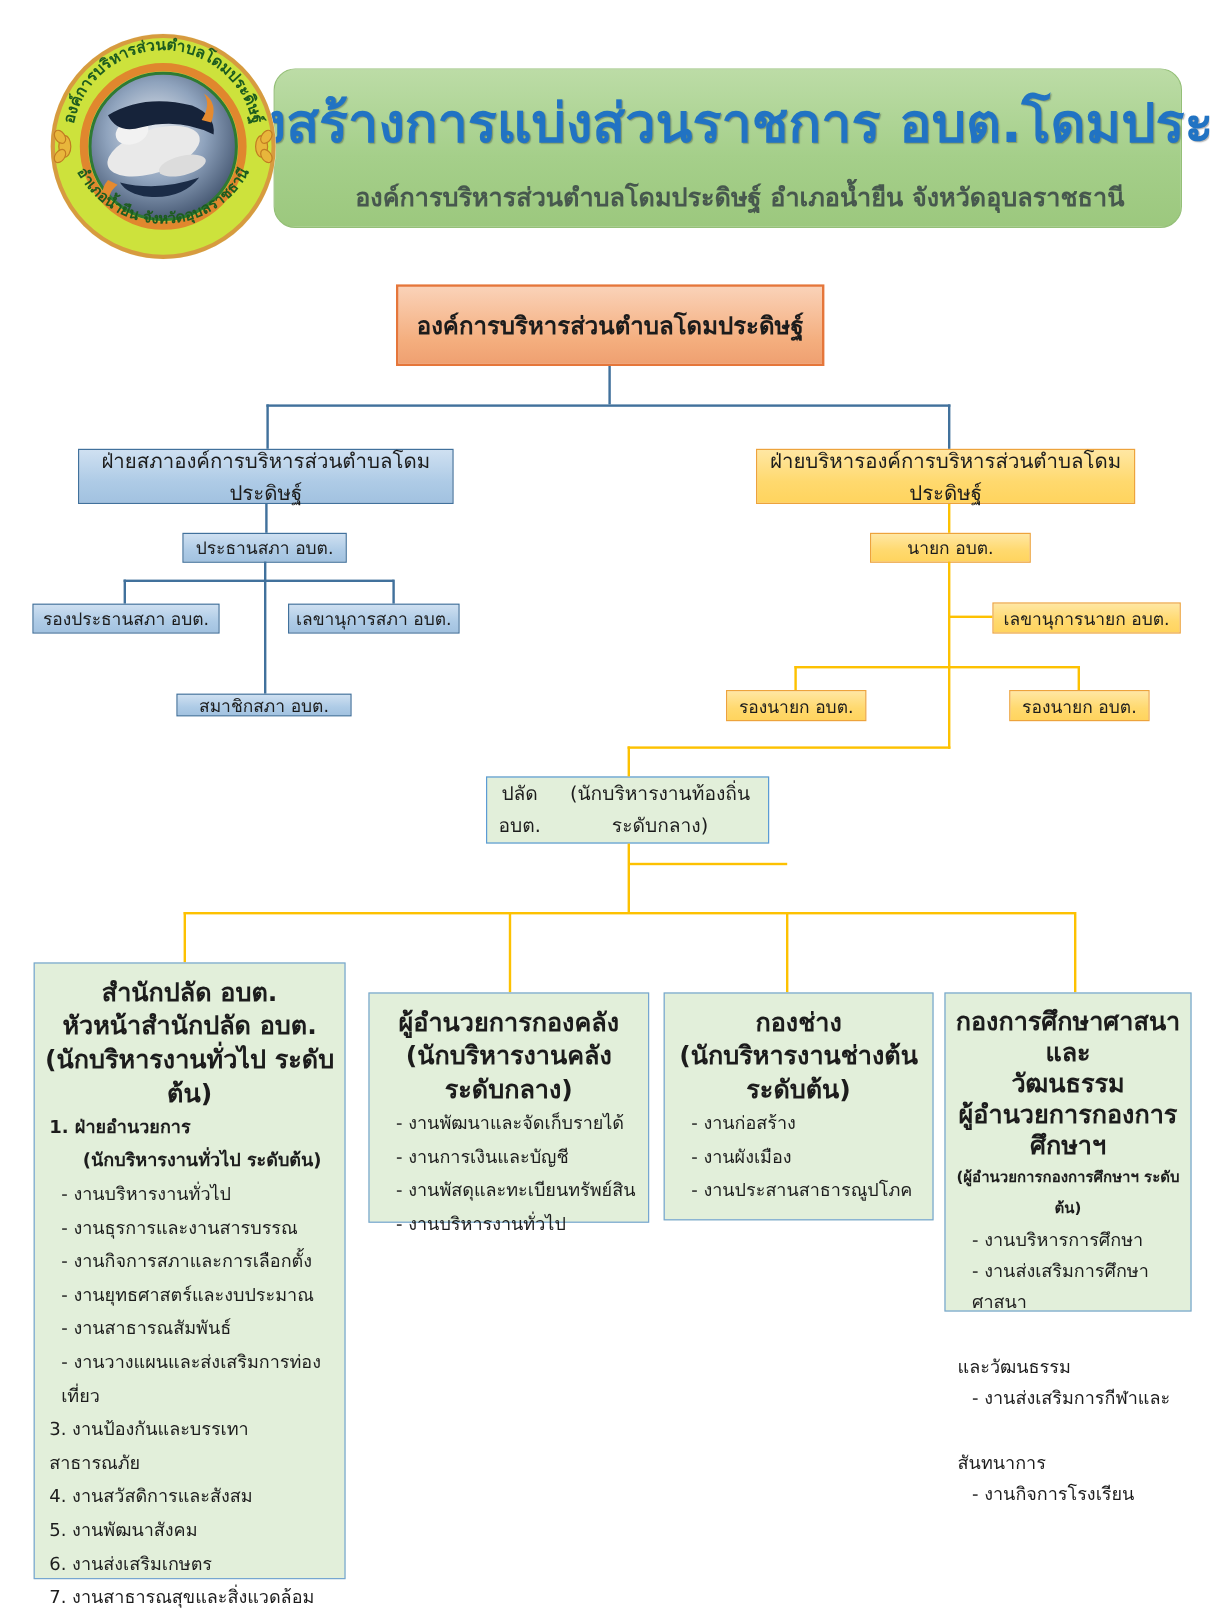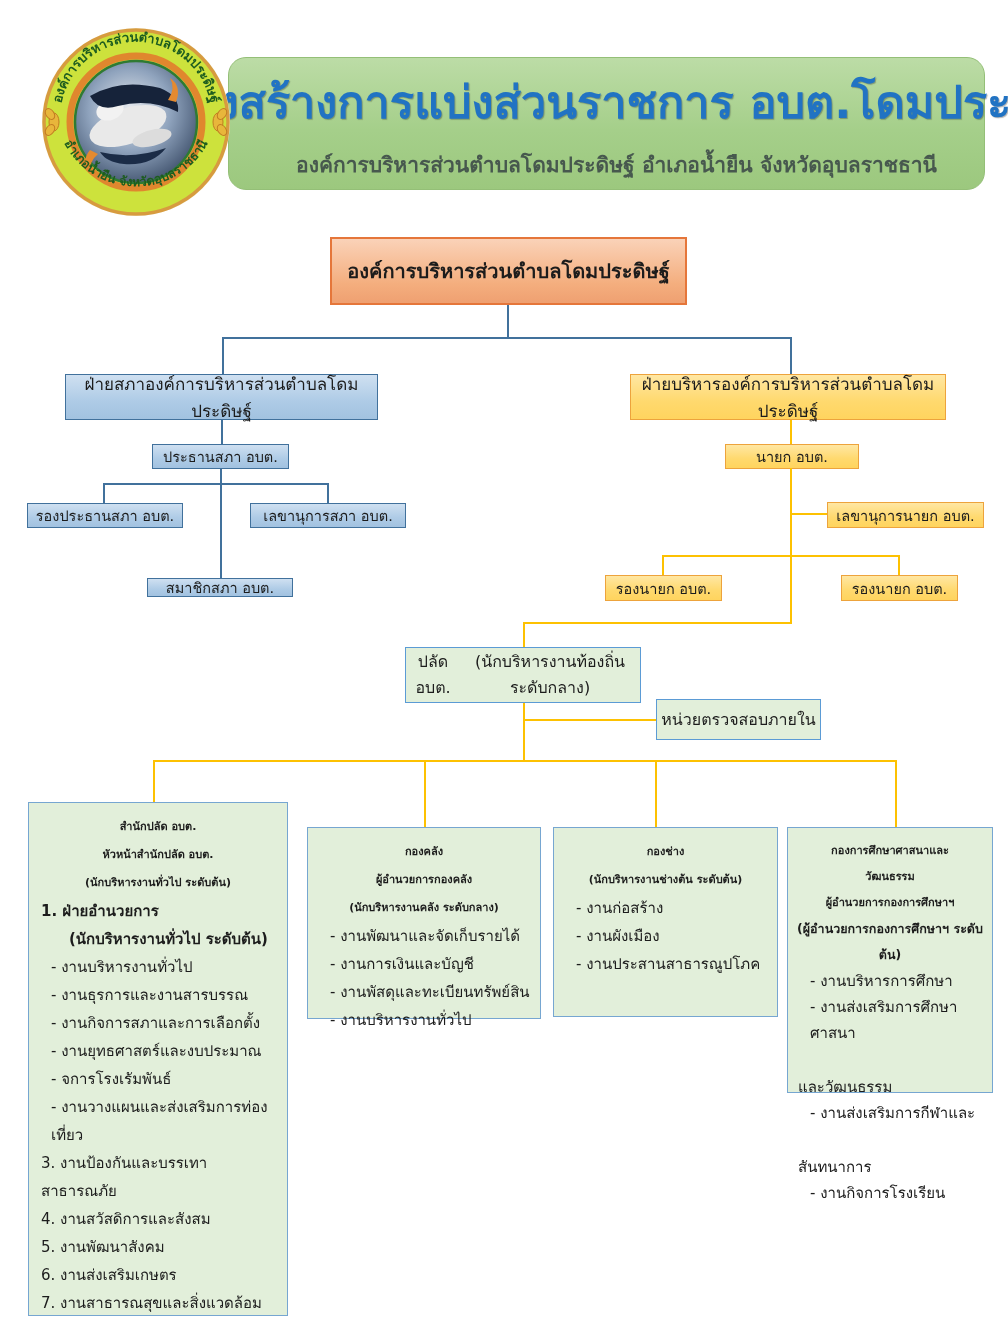--- a/index.html
+++ b/index.html
@@ -57,21 +57,21 @@
   .h { height: 2px; }
   .v { width: 2px; }
 
   
   .dept {
     position: absolute; background: #e2efda; border: 1.5px solid #76a6d1;
     padding: 10px 6px 4px 6px; color: #1c1c1c;
   }
   .dept-line { line-height: 28px; font-size: 15px; }
   .dept.compact .dept-line { line-height: 26px; }
-  .s-h  { text-align: center; font-weight: 700; font-size: 11px; }
+  .s-h  { text-align: center; font-weight: 700; font-size: 21px; }
   .s-hs { text-align: center; font-weight: 700; font-size: 12.5px; }
   .s-nb { font-weight: 700; padding-left: 6px; }
   .s-ib { font-weight: 700; padding-left: 34px; }
   .s-d  { padding-left: 16px; }
   .s-n  { padding-left: 6px; }
   .s-c  { padding-left: 4px; margin-top: 28px; }
 </style>
 </head>
 <body>
 
@@ -126,33 +126,32 @@
     </g>
   </svg>
 
   <div class="obox box-root" style="left:330px; top:237px; width:357px; height:68px;">องค์การบริหารส่วนตำบลโดมประดิษฐ์</div>
 
   <div class="obox box-blue fs17" style="left:65px; top:374px; width:313px; height:46px;">ฝ่ายสภาองค์การบริหารส่วนตำบลโดมประดิษฐ์</div>
   <div class="obox box-yellow fs17" style="left:630px; top:374px; width:316px; height:46px;">ฝ่ายบริหารองค์การบริหารส่วนตำบลโดมประดิษฐ์</div>
 
   <div class="obox box-blue fs15" style="left:152px; top:444px; width:137px; height:25px;">ประธานสภา อบต.</div>
   <div class="obox box-blue fs15" style="left:27px; top:503px; width:156px; height:25px;">รองประธานสภา อบต.</div>
-  <div class="obox box-blue fs15" style="left:250px; top:503px; width:156px; height:25px;">เลขานุการสภา อบต.</div>
+  <div class="obox box-blue fs15" style="left:240px; top:503px; width:143px; height:25px;">เลขานุการสภา อบต.</div>
   <div class="obox box-blue fs15" style="left:147px; top:578px; width:146px; height:19px;">สมาชิกสภา อบต.</div>
 
   <div class="obox box-yellow fs15" style="left:725px; top:444px; width:134px; height:25px;">นายก อบต.</div>
   <div class="obox box-yellow fs15" style="left:827px; top:502px; width:157px; height:26px;">เลขานุการนายก อบต.</div>
   <div class="obox box-yellow fs15" style="left:605px; top:575px; width:117px; height:26px;">รองนายก อบต.</div>
   <div class="obox box-yellow fs15" style="left:841px; top:575px; width:117px; height:26px;">รองนายก อบต.</div>
 
   <div class="obox box-green clerk-box" style="left:405px; top:647px; width:236px; height:56px;">
     <div>ปลัด อบต.</div>
     <div>(นักบริหารงานท้องถิ่น  ระดับกลาง)</div>
   </div>
-  <div class="obox box-green" style="left:656px; top:699px; width:165px; height:41px; font-size:16px;">หน่วยตรวจสอบภายใน</div>
 
   <div class="ln b v" style="left:507px; top:305px; height:32px;"></div>
   <div class="ln b h" style="left:222px; top:337px; width:570px;"></div>
   <div class="ln b v" style="left:222px; top:337px; height:37px;"></div>
   <div class="ln b v" style="left:790px; top:337px; height:37px;"></div>
   <div class="ln b v" style="left:221px; top:420px; height:24px;"></div>
   <div class="ln b v" style="left:220px; top:468px; height:110px;"></div>
   <div class="ln b h" style="left:103px; top:483px; width:225px;"></div>
   <div class="ln b v" style="left:103px; top:483px; height:20px;"></div>
   <div class="ln b v" style="left:327px; top:483px; height:20px;"></div>
@@ -176,30 +175,29 @@
   <div class="dept" style="left:28px; top:802px; width:260px; height:514px;">
       <div class="dept-line s-h">สำนักปลัด  อบต.</div>
       <div class="dept-line s-h">หัวหน้าสำนักปลัด  อบต.</div>
       <div class="dept-line s-h">(นักบริหารงานทั่วไป  ระดับต้น)</div>
       <div class="dept-line s-nb">1. ฝ่ายอำนวยการ</div>
       <div class="dept-line s-ib">(นักบริหารงานทั่วไป  ระดับต้น)</div>
       <div class="dept-line s-d">- งานบริหารงานทั่วไป</div>
       <div class="dept-line s-d">- งานธุรการและงานสารบรรณ</div>
       <div class="dept-line s-d">- งานกิจการสภาและการเลือกตั้ง</div>
       <div class="dept-line s-d">- งานยุทธศาสตร์และงบประมาณ</div>
-      <div class="dept-line s-d">- จการโรงเรัมพันธ์</div>
+      <div class="dept-line s-d">- งานสาธารณสัมพันธ์</div>
       <div class="dept-line s-d">- งานวางแผนและส่งเสริมการท่องเที่ยว</div>
       <div class="dept-line s-n">3. งานป้องกันและบรรเทาสาธารณภัย</div>
       <div class="dept-line s-n">4. งานสวัสดิการและสังสม</div>
       <div class="dept-line s-n">5. งานพัฒนาสังคม</div>
       <div class="dept-line s-n">6. งานส่งเสริมเกษตร</div>
       <div class="dept-line s-n">7. งานสาธารณสุขและสิ่งแวดล้อม</div>
     </div>
   <div class="dept" style="left:307px; top:827px; width:234px; height:192px;">
-      <div class="dept-line s-h">กองคลัง</div>
       <div class="dept-line s-h">ผู้อำนวยการกองคลัง</div>
       <div class="dept-line s-h">(นักบริหารงานคลัง  ระดับกลาง)</div>
       <div class="dept-line s-d">- งานพัฒนาและจัดเก็บรายได้</div>
       <div class="dept-line s-d">- งานการเงินและบัญชี</div>
       <div class="dept-line s-d">- งานพัสดุและทะเบียนทรัพย์สิน</div>
       <div class="dept-line s-d">- งานบริหารงานทั่วไป</div>
     </div>
   <div class="dept" style="left:553px; top:827px; width:225px; height:190px;">
       <div class="dept-line s-h">กองช่าง</div>
       <div class="dept-line s-h">(นักบริหารงานช่างต้น  ระดับต้น)</div>

